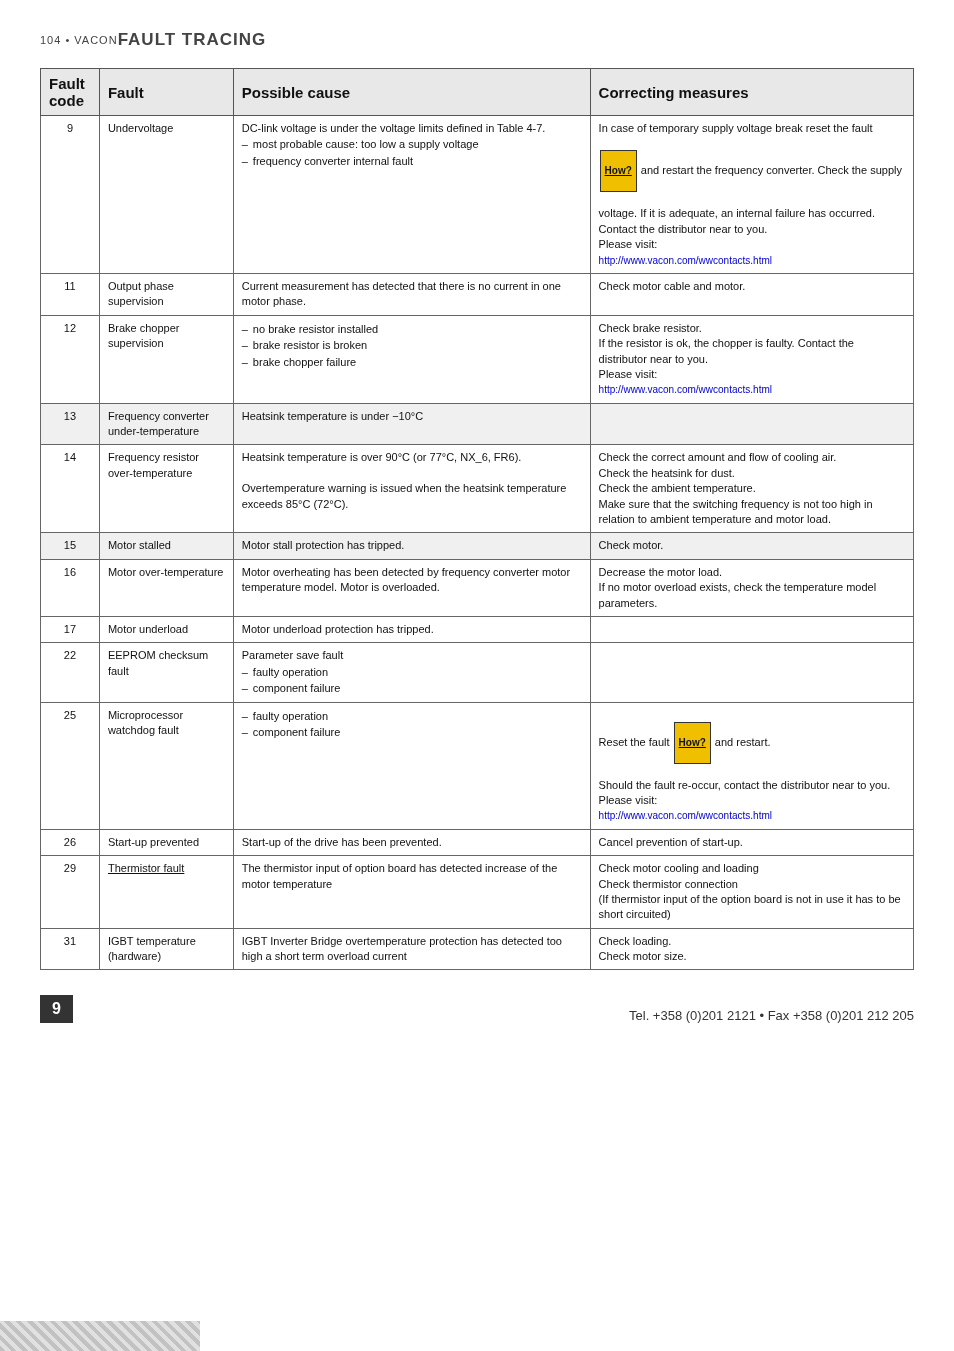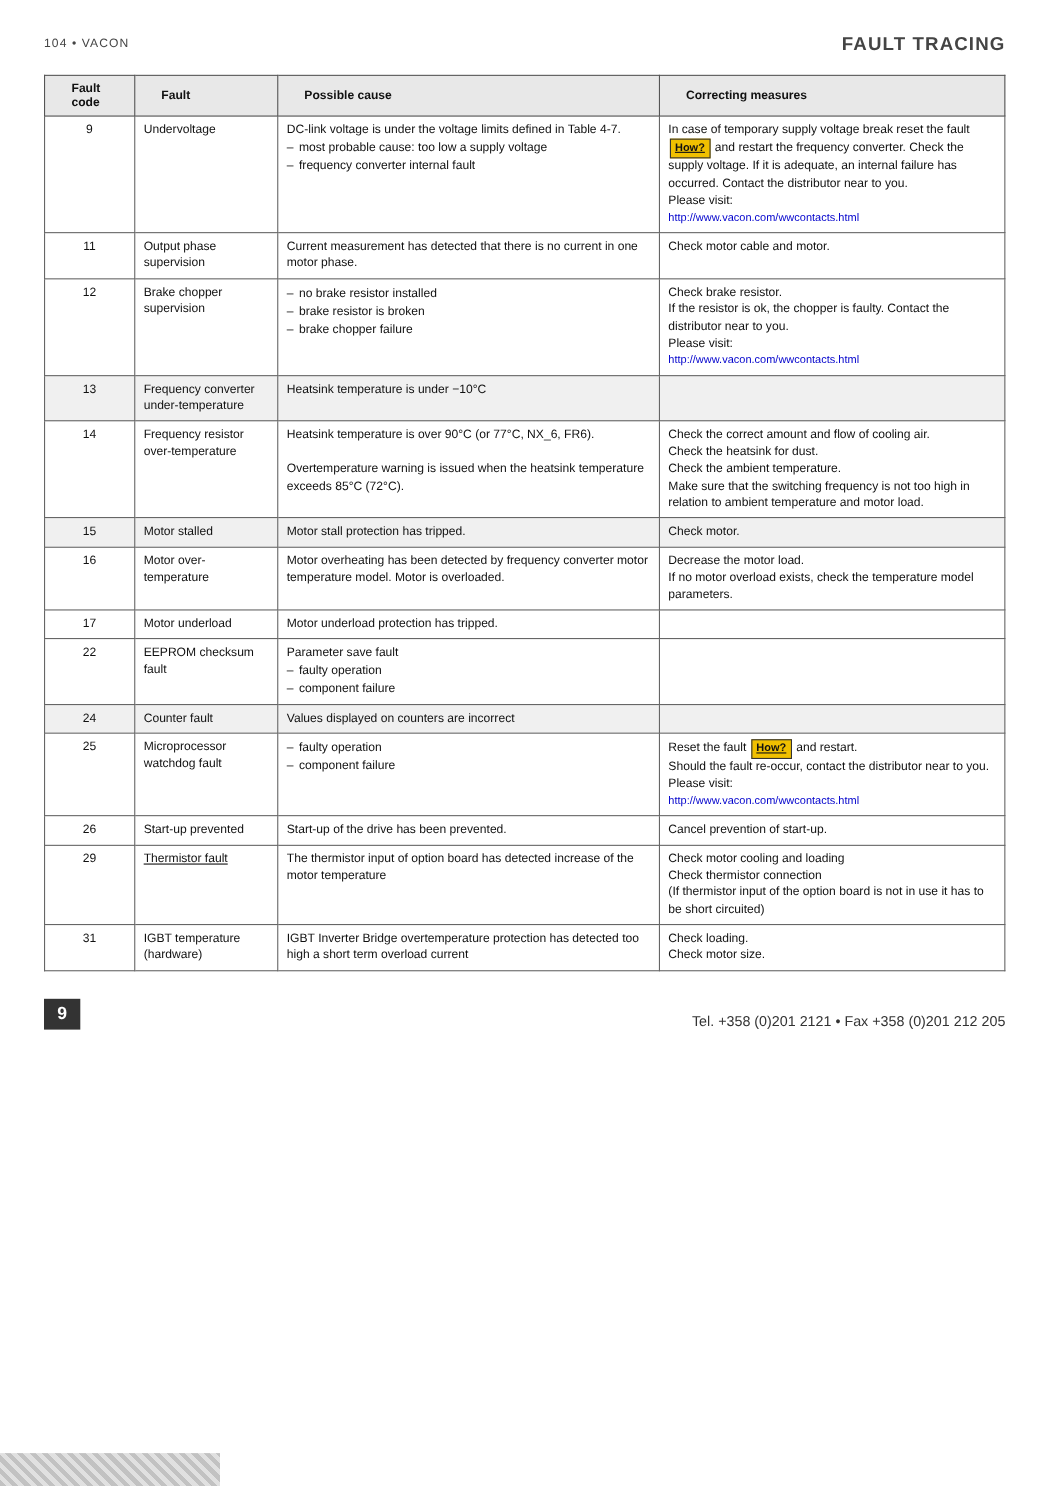--- a/index.html
+++ b/index.html
@@ -17,21 +17,21 @@
     .page-wrapper {
       width: 954px;
       min-height: 1351px;
       background: #fff;
       position: relative;
       padding: 30px 40px 60px 40px;
     }
 
     .page-header {
       display: flex;
-      justify-content: space-between;
+      justify-content: flex-start;
       align-items: center;
       margin-bottom: 18px;
     }
 
     .header-left {
       font-size: 11px;
       color: #444;
       letter-spacing: 1px;
     }
 
@@ -45,24 +45,24 @@
 
     .main-table {
       width: 100%;
       border-collapse: collapse;
       border: 1.5px solid #333;
     }
 
     .main-table th {
       background: #e8e8e8;
       border: 1px solid #555;
-      padding: 6px 24px;
+      padding: 6px 8px;
       text-align: left;
       font-weight: bold;
-      font-size: 11px;
+      font-size: 15px;
     }
 
     .main-table td {
       border: 1px solid #666;
       padding: 5px 8px;
       vertical-align: top;
       font-size: 11px;
       line-height: 1.4;
     }
 
@@ -81,25 +81,25 @@
     }
 
     .col-correcting {
       width: 290px;
     }
 
     .how-badge {
       display: inline-block;
       background: #f0c000;
       border: 1px solid #333;
-      padding: 1px 4px;
+      padding: 13px 4px;
       font-size: 10px;
       font-weight: bold;
       text-decoration: underline;
-      margin: 0 1px;
+      margin: 14px 1px;
     }
 
     .fault-link {
       color: #0000cc;
       font-size: 10px;
     }
 
     .dash-item {
       display: flex;
       align-items: flex-start;
@@ -246,26 +246,20 @@
           <td class="col-fault">EEPROM checksum fault</td>
           <td class="col-cause">Parameter save fault<div class="dash-item">
               <span class="dash">–</span>
               <span>faulty operation</span>
             </div><div class="dash-item">
               <span class="dash">–</span>
               <span>component failure</span>
             </div></td>
           <td class="col-correcting"></td>
         </tr>
-        <tr class="shaded">
-          <td class="col-code">24</td>
-          <td class="col-fault">Counter fault</td>
-          <td class="col-cause">Values displayed on counters are incorrect</td>
-          <td class="col-correcting"></td>
-        </tr>
         <tr>
           <td class="col-code">25</td>
           <td class="col-fault">Microprocessor watchdog fault</td>
           <td class="col-cause">
             <div class="dash-item">
               <span class="dash">–</span>
               <span>faulty operation</span>
             </div>
             <div class="dash-item">
               <span class="dash">–</span>

